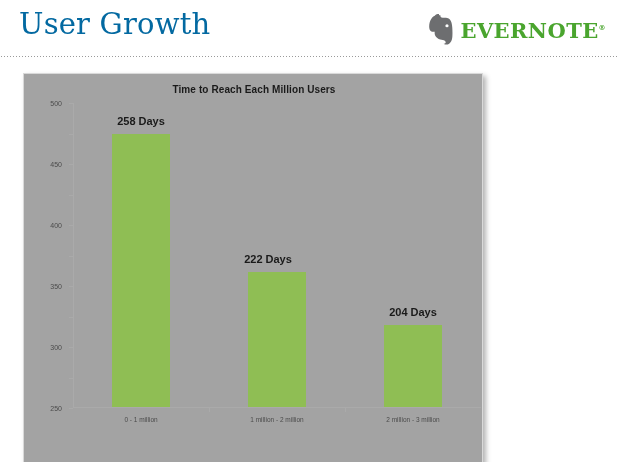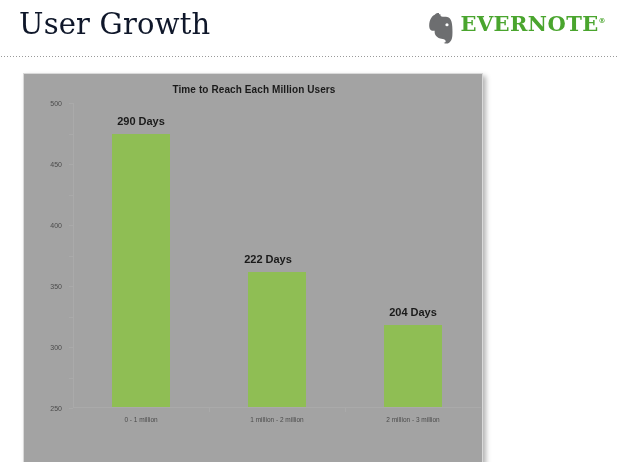--- a/index.html
+++ b/index.html
@@ -21,32 +21,32 @@
     position: absolute;
     left: 0; top: 0;
     width: 618px; height: 57px;
   }
   #slide-title {
     position: absolute;
     left: 19px; top: 7px;
     font-family: "DejaVu Serif", "Liberation Serif", serif;
     font-size: 29px;
     font-weight: 400;
-    color: #0f172a;
+    color: #0369a1;
     letter-spacing: 0.2px;
     white-space: nowrap;
   }
 
   
   #brand-logo {
     position: absolute;
     right: 12px; top: 12px;
     height: 34px;
     display: flex;
-    align-items: flex-start;
+    align-items: center;
   }
   #brand-mark { width: 30px; height: 32px; display:block; }
   #brand-wordmark {
     font-family: "DejaVu Serif", "Liberation Serif", serif;
     font-size: 21px;
     font-weight: 700;
     color: #4aa52e;
     letter-spacing: 0.4px;
     margin-left: 3px;
     line-height: 1;
@@ -214,21 +214,21 @@
         </div>
         <div class="y-tick" style="top: 30.5px;">
           <div class="y-tick-label" style="top: 30.5px;">450</div>
         </div>
         <div class="y-tick" style="top: 0px;">
           <div class="y-tick-label" style="top: 0px;">500</div>
         </div>
       </div>
     <div id="bars">
         <div class="bar" style="left: 39px; width: 58px; height: 272.67px; background: rgb(143, 190, 84);"></div>
-        <div class="bar-label" style="left: 68px; top: 12.33px;">290 Days</div>
+        <div class="bar-label" style="left: 68px; top: 12.33px;">258 Days</div>
         <div class="bar" style="left: 175px; width: 58px; height: 135.42px; background: rgb(143, 190, 84);"></div>
         <div class="bar-label" style="left: 195px; top: 149.58px;">222 Days</div>
         <div class="bar" style="left: 311px; width: 58px; height: 81.74px; background: rgb(143, 190, 84);"></div>
         <div class="bar-label" style="left: 340px; top: 203.26px;">204 Days</div>
       </div>
     <div id="x-ticks">
         <div class="cat-label" style="left: 68px;">0 - 1 million</div>
         <div class="x-tick" style="left: 136px;"></div>
         <div class="cat-label" style="left: 204px;">1 million - 2 million</div>
         <div class="x-tick" style="left: 272px;"></div>

